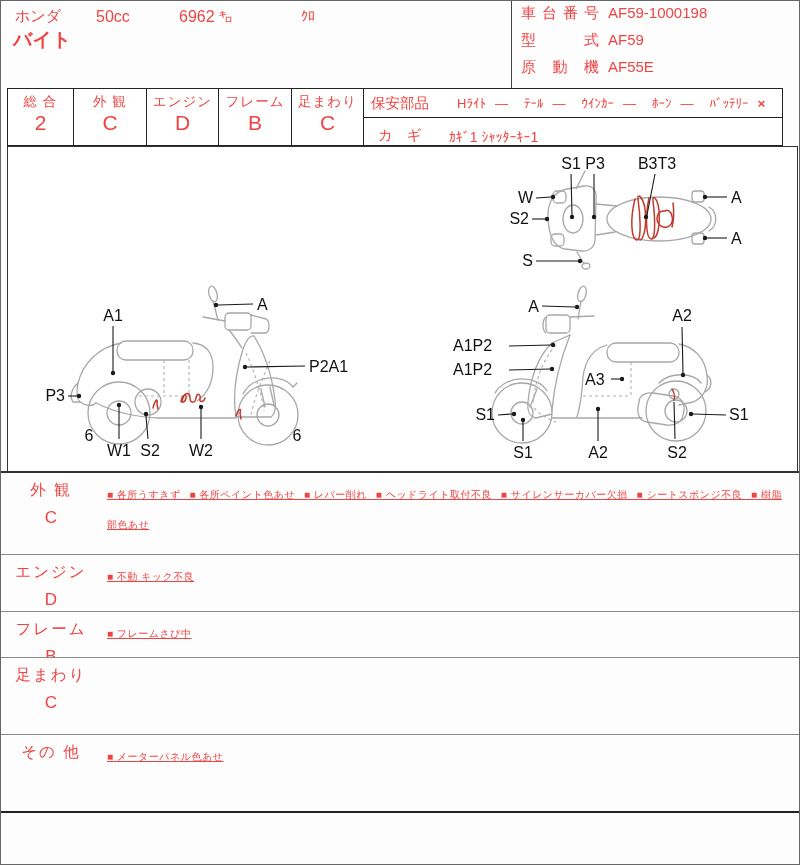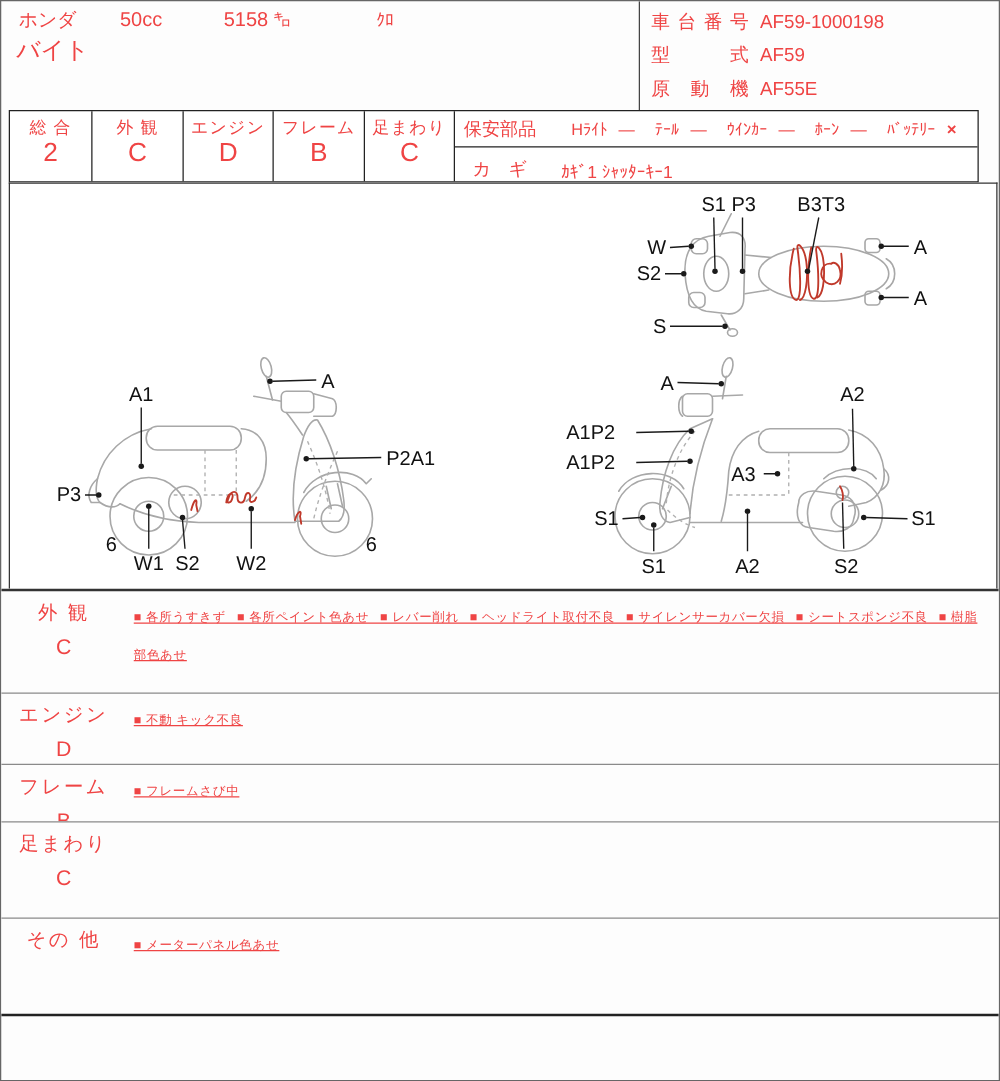--- a/index.html
+++ b/index.html
@@ -5,28 +5,28 @@
   html,body{margin:0;padding:0;background:#ddd;}
   .sheet{
     position:relative;width:800px;height:865px;margin:0 auto;
     background:#fdfdfd;border:1px solid #666;box-sizing:border-box;
     font-family:"Liberation Sans","DejaVu Sans",sans-serif;color:#ef4444;
     overflow:hidden;
   }
   .abs{position:absolute;}
   
   .maker{left:14px;top:6px;font-size:15px;}
-  .model{left:12px;top:26px;font-size:19px;}
+  .model{left:12px;top:26px;font-size:19px;font-weight:bold;}
   .disp{left:95px;top:7px;font-size:16px;}
   .mileage{left:178px;top:7px;font-size:16px;}
   .mileage .unit{font-size:14px;margin-left:4px;}
   .color{left:300px;top:7px;font-size:14px;}
   .vline{left:510px;top:0;height:87px;width:0;border-left:1px solid #444;}
   .vehicle-info{left:520px;top:3px;font-size:15px;}
-  .vehicle-info .row{display:flex;height:27px;align-items:center;}
+  .vehicle-info .row{display:flex;height:27px;}
   .vehicle-info .lbl{display:inline-block;width:78px;text-align:justify;text-align-last:justify;margin-right:9px;}
   
   .grade-table{left:6px;top:87px;width:776px;height:58px;border:1.5px solid #222;display:flex;box-sizing:border-box;background:#fff;}
   .gcell{border-right:1.5px solid #222;display:flex;flex-direction:column;align-items:center;box-sizing:border-box;}
   .gcell .lbl{font-size:13.5px;margin-top:4px;letter-spacing:1px;white-space:nowrap;}
   .gcell .val{font-size:21px;margin-top:0px;}
   .w1{width:66px}.w2{width:73px}.w3{width:72px}.w4{width:73px}.w5{width:72px}
   .safety{flex:1;display:flex;flex-direction:column;}
   .safety-row1{height:29px;border-bottom:1.5px solid #222;display:flex;align-items:center;padding-left:7px;box-sizing:border-box;font-size:13px;white-space:nowrap;}
   .safety-title{font-size:14.5px;margin-right:28px;}
@@ -60,21 +60,21 @@
 </style>
 </head>
 <body>
 
 <div class="sheet">
 
   <div class="abs maker">ホンダ</div>
   <div class="abs model">バイト</div>
   <div class="abs disp">50cc</div>
   <div class="abs mileage">
-    <span>5158</span><span class="unit">㌔</span>
+    <span>6962</span><span class="unit">㌔</span>
   </div>
   <div class="abs color">ｸﾛ</div>
   <div class="abs vline"></div>
   <div class="abs vehicle-info">
     <div class="row">
       <span class="lbl">車台番号</span>
       <span>AF59-1000198</span>
     </div>
     <div class="row">
       <span class="lbl">型 式</span>

